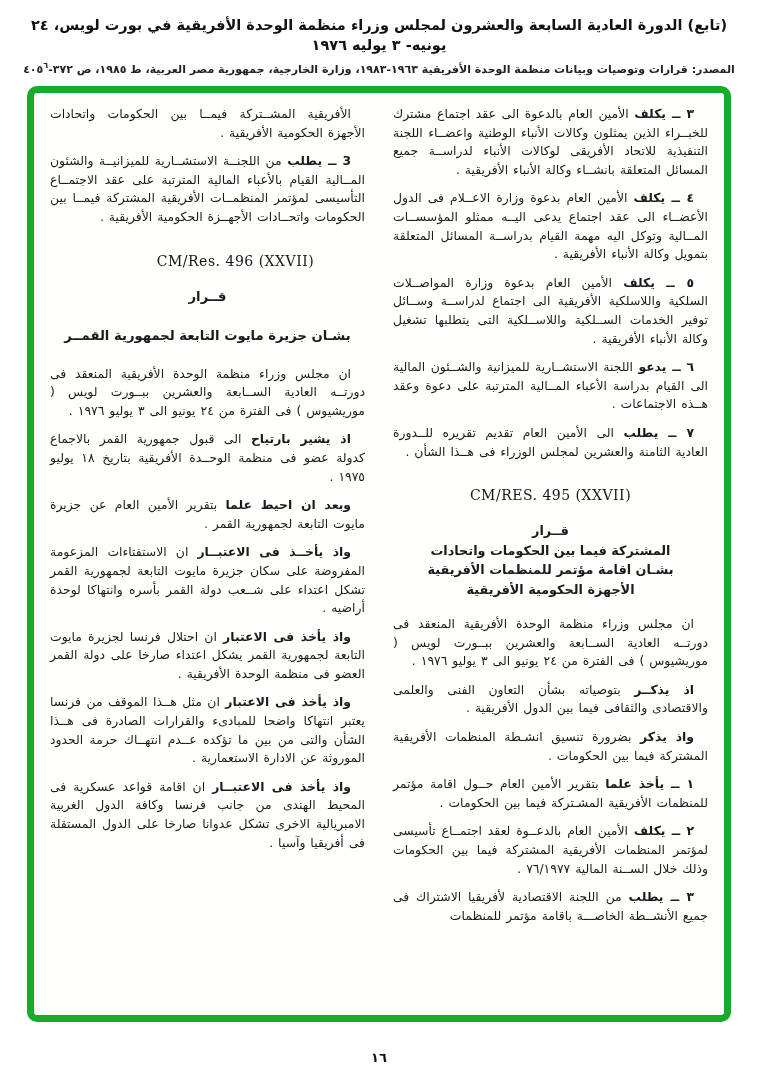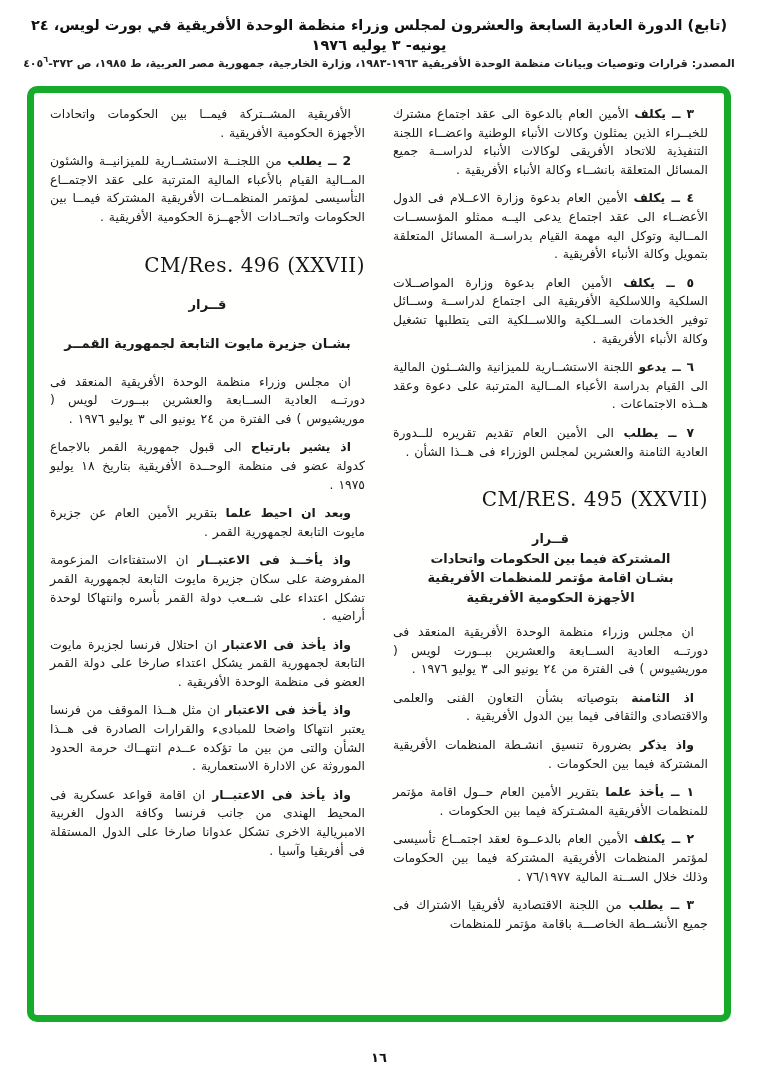--- a/index.html
+++ b/index.html
@@ -12,21 +12,21 @@
   }
   .page { width: 758px; height: 1078px; position: relative; }
 
   
   .doc-header { padding: 16px 14px 6px 14px; text-align: center; direction: rtl; }
   .doc-header .title-line {
     font-size: 14.5px; font-weight: bold; letter-spacing: 0;
     line-height: 1.35; color: #111;
   }
   .doc-header .source-line {
-    font-size: 11px; font-weight: bold; color: #222;
+    margin-top: 6px; font-size: 11px; font-weight: bold; color: #222;
   }
   .doc-header .source-line sup { font-size: 8px; }
 
   
   .frame {
     position: absolute; left: 27px; top: 86px;
     width: 704px; height: 936px;
     border: 7px solid #17ab2b; border-radius: 10px;
     background: #fffffe;
     padding: 12px 16px 10px 16px;
@@ -37,23 +37,23 @@
 
   
   .para {
     direction: rtl; text-align: justify;
     font-size: 12.4px; line-height: 18.6px;
     margin-bottom: 10px; text-indent: 14px;
     word-spacing: 1px;
   }
   .para .lead { font-weight: bold; }
   .ref {
-    direction: ltr; text-align: right;
+    direction: ltr; text-align: center;
     font-family: "DejaVu Serif", serif;
-    font-size: 20px; color: #161616;
+    font-size: 14px; color: #161616;
     margin: 26px 0 18px 0; letter-spacing: 0.5px;
   }
   .ref.indented { padding-left: 56px; }
   .heading-center {
     text-align: center; font-weight: bold; direction: rtl;
     font-size: 13.2px; line-height: 19px; margin-bottom: 14px;
   }
   .heading-center.spaced { margin-bottom: 20px; }
   .heading-block { text-align: center; font-weight: bold; direction: rtl;
     font-size: 12.8px; line-height: 19.5px; margin-bottom: 16px; }
@@ -106,21 +106,21 @@
         <div>المشتركة فيما بين الحكومات واتحادات</div>
         <div>بشـان اقامة مؤتمر للمنظمات الأفريقية</div>
         <div>الأجهزة الحكومية الأفريقية</div>
       </div>
 
       <p class="para">
         <span class="lead"></span>
         <span>ان مجلس وزراء منظمة الوحدة الأفريقية المنعقد فى دورتــه العادية الســابعة والعشرين ببــورت لويس ( موريشيوس ) فى الفترة من ٢٤ يونيو الى ٣ يوليو ١٩٧٦ .</span>
       </p>
       <p class="para">
-        <span class="lead">اذ الثامنة</span>
+        <span class="lead">اذ يذكــر</span>
         <span>بتوصياته بشأن التعاون الفنى والعلمى والاقتصادى والثقافى فيما بين الدول الأفريقية .</span>
       </p>
       <p class="para">
         <span class="lead">واذ يذكر</span>
         <span>بضرورة تنسيق انشـطة المنظمات الأفريقية المشتركة فيما بين الحكومات .</span>
       </p>
       <p class="para">
         <span class="lead">١ ــ يأخذ علما</span>
         <span>بتقرير الأمين العام حــول اقامة مؤتمر للمنظمات الأفريقية المشـتركة فيما بين الحكومات .</span>
       </p>
@@ -133,21 +133,21 @@
         <span>من اللجنة الاقتصادية لأفريقيا الاشتراك فى جميع الأنشــطة الخاصـــة باقامة مؤتمر للمنظمات</span>
       </p>
     </div>
 
     <div class="col">
       <p class="para">
         <span class="lead"></span>
         <span>الأفريقية المشــتركة فيمــا بين الحكومات واتحادات الأجهزة الحكومية الأفريقية .</span>
       </p>
       <p class="para">
-        <span class="lead">2 ــ يطلب</span>
+        <span class="lead">3 ــ يطلب</span>
         <span>من اللجنــة الاستشــارية للميزانيــة والشئون المــالية القيام بالأعباء المالية المترتبة على عقد الاجتمــاع التأسيسى لمؤتمر المنظمــات الأفريقية المشتركة فيمــا بين الحكومات واتحــادات الأجهــزة الحكومية الأفريقية .</span>
       </p>
 
       <div class="ref indented">CM/Res. 496 (XXVII)</div>
 
       <div class="heading-center spaced">قــرار</div>
       <div class="heading-center spaced">بشـان جزيرة مايوت التابعة لجمهورية القمــر</div>
 
       <p class="para">
         <span class="lead"></span>

